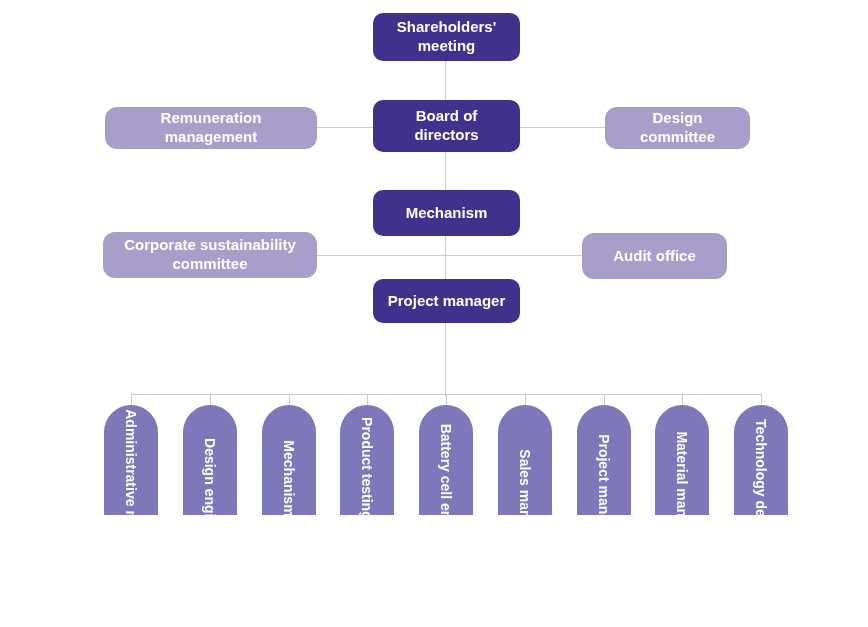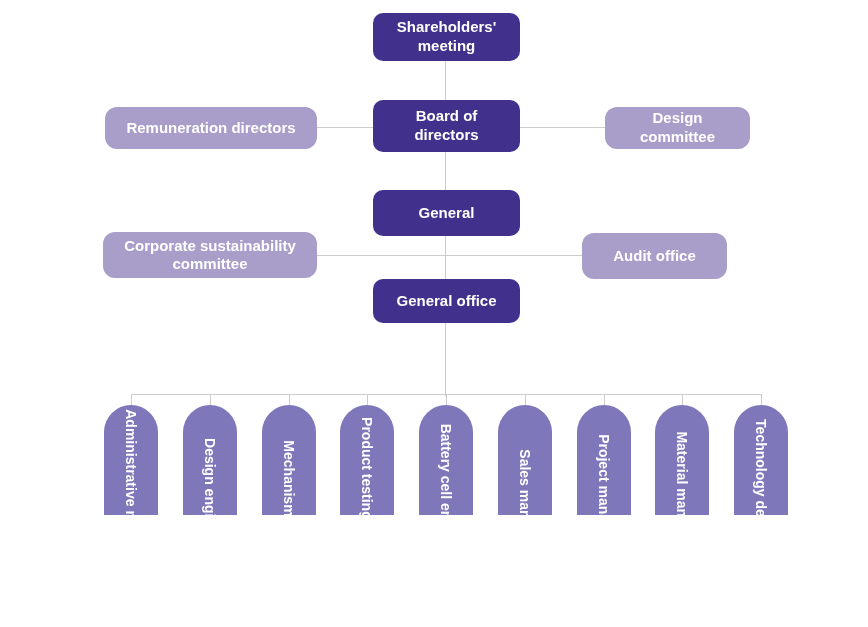--- a/index.html
+++ b/index.html
@@ -102,36 +102,36 @@
 
   <div class="node dark" style="left:373px; top:13px; width:147px; height:48px;">
     <span>Shareholders' meeting</span>
   </div>
 
   <div class="node dark narrow" style="left:373px; top:100px; width:147px; height:52px;">
     <span>Board of directors</span>
   </div>
 
   <div class="node dark" style="left:373px; top:190px; width:147px; height:46px;">
-    <span>General</span>
+    <span>Mechanism</span>
   </div>
 
   <div class="node dark" style="left:373px; top:279px; width:147px; height:44px;">
-    <span>General office</span>
+    <span>Project manager</span>
   </div>
 
   <div class="node light" style="left:105px; top:107px; width:212px; height:42px;">
-    <span>Remuneration directors</span>
+    <span>Remuneration management</span>
   </div>
 
   <div class="node light" style="left:605px; top:107px; width:145px; height:42px;">
     <span>Design committee</span>
   </div>
 
-  <div class="node light" style="left:103px; top:232px; width:214px; height:46px;align-items:flex-end;">
+  <div class="node light" style="left:103px; top:232px; width:214px; height:46px;">
     <span>Corporate sustainability committee</span>
   </div>
 
   <div class="node light" style="left:582px; top:233px; width:145px; height:46px;">
     <span>Audit office</span>
   </div>
 
   <div class="dept-row">
     <div class="dept">
       <span class="rot">Administrative management</span>

